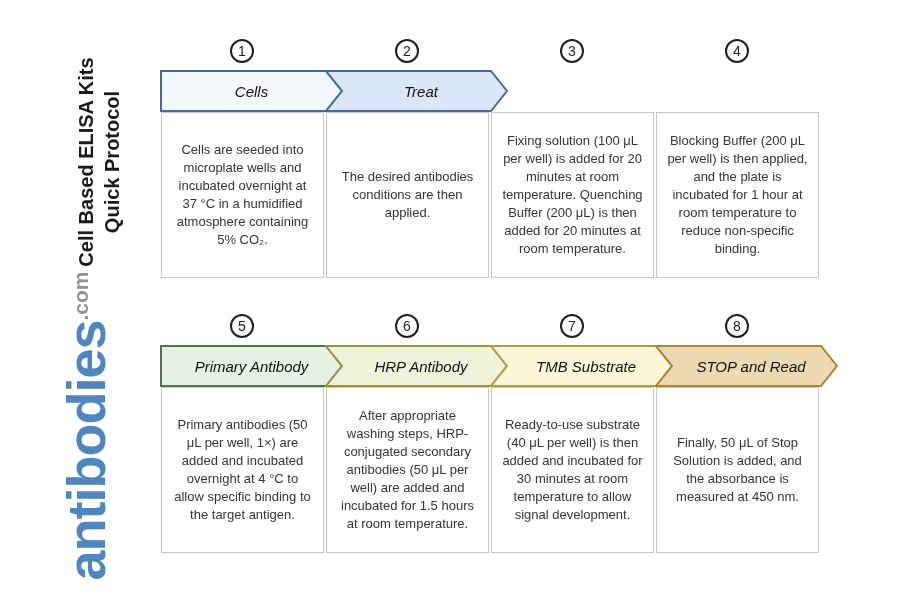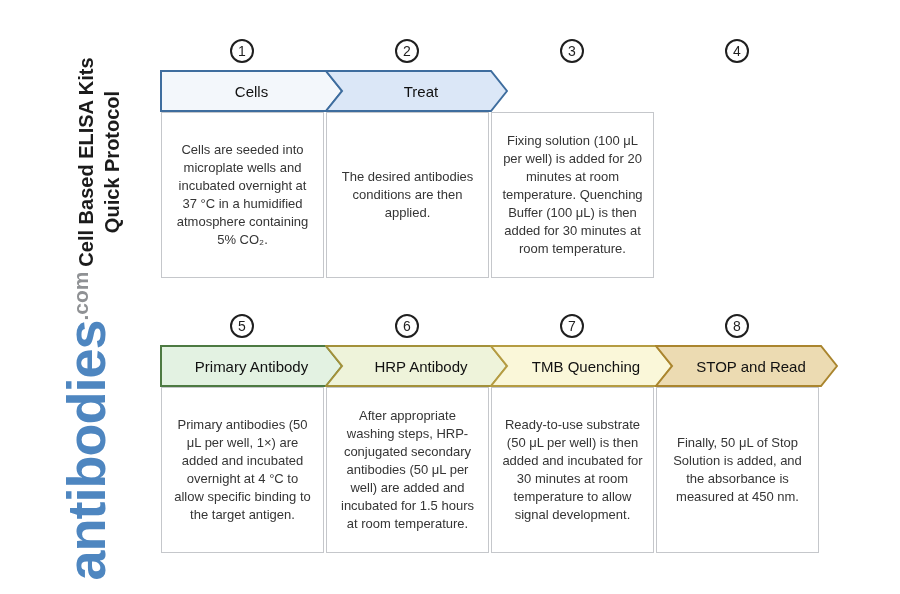--- a/index.html
+++ b/index.html
@@ -23,21 +23,21 @@
   .step{position:absolute;top:0;width:165px;height:250px;}
   .s0{left:0;} .s1{left:165px;} .s2{left:330px;} .s3{left:495px;}
 
   .badge{position:absolute;top:0;left:70px;width:24px;height:24px;border:2px solid #1f1f1f;
          border-radius:50%;background:#fff;display:flex;align-items:center;justify-content:center;
          font-size:14px;color:#1f1f1f;box-sizing:border-box;}
 
   .arrow{position:absolute;top:31px;left:0;width:183px;height:42px;}
   .arrow svg{position:absolute;top:0;left:0;display:block;}
   .arrow-label{position:absolute;top:0;left:0;width:183px;height:42px;display:flex;
-               align-items:center;justify-content:center;font-size:15px;color:#111;}
+               align-items:center;justify-content:center;font-size:15px;color:#111;font-style:italic;}
   .arrow.notched .arrow-label{padding-left:9px;box-sizing:border-box;}
 
   .box{position:absolute;top:73px;left:1px;width:161px;height:164px;background:#fff;
        border:1.5px solid #c5c7cb;display:flex;align-items:center;justify-content:center;
        box-sizing:content-box;}
   .box p{margin:0;padding:4px 9px;font-size:13px;line-height:1.38;color:#353535;text-align:center;}
 </style>
 </head>
 <body>
 
@@ -78,26 +78,29 @@
       </div>
       <div class="box">
           <p>The desired antibodies conditions are then applied.</p>
         </div>
     </div>
     <div class="step s2">
       <div class="badge">
           <span>3</span>
         </div>
       <div class="box">
-          <p>Fixing solution (100 μL per well) is added for 20 minutes at room temperature. Quenching Buffer (100 μL) is then added for 30 minutes at room temperature.</p>
+          <p>Fixing solution (100 μL per well) is added for 20 minutes at room temperature. Quenching Buffer (200 μL) is then added for 20 minutes at room temperature.</p>
         </div>
     </div>
     <div class="step s3">
       <div class="badge">
           <span>4</span>
+        </div>
+      <div class="box">
+          <p>Blocking Buffer (200 μL per well) is then applied, and the plate is incubated for 1 hour at room temperature to reduce non-specific binding.</p>
         </div>
     </div>
   </div>
 
   <div class="row row2">
     <div class="step s0">
       <div class="badge">
           <span>5</span>
         </div>
       <div class="arrow">
@@ -125,24 +128,24 @@
         </div>
     </div>
     <div class="step s2">
       <div class="badge">
           <span>7</span>
         </div>
       <div class="arrow notched">
         <svg width="183" height="42" viewBox="0 0 183 42">
           <polygon class="arrow-poly" points="1,1 166,1 182,21 166,41 1,41 17,21" stroke-width="2" stroke-linejoin="miter" fill="#faf7d9" stroke="#b59c42"></polygon>
         </svg>
-        <span class="arrow-label">TMB Quenching</span>
+        <span class="arrow-label">TMB Substrate</span>
       </div>
       <div class="box">
-          <p>Ready-to-use substrate (50 μL per well) is then added and incubated for 30 minutes at room temperature to allow signal development.</p>
+          <p>Ready-to-use substrate (40 μL per well) is then added and incubated for 30 minutes at room temperature to allow signal development.</p>
         </div>
     </div>
     <div class="step s3">
       <div class="badge">
           <span>8</span>
         </div>
       <div class="arrow notched">
         <svg width="183" height="42" viewBox="0 0 183 42">
           <polygon class="arrow-poly" points="1,1 166,1 182,21 166,41 1,41 17,21" stroke-width="2" stroke-linejoin="miter" fill="#ecdbb2" stroke="#aa852e"></polygon>
         </svg>

